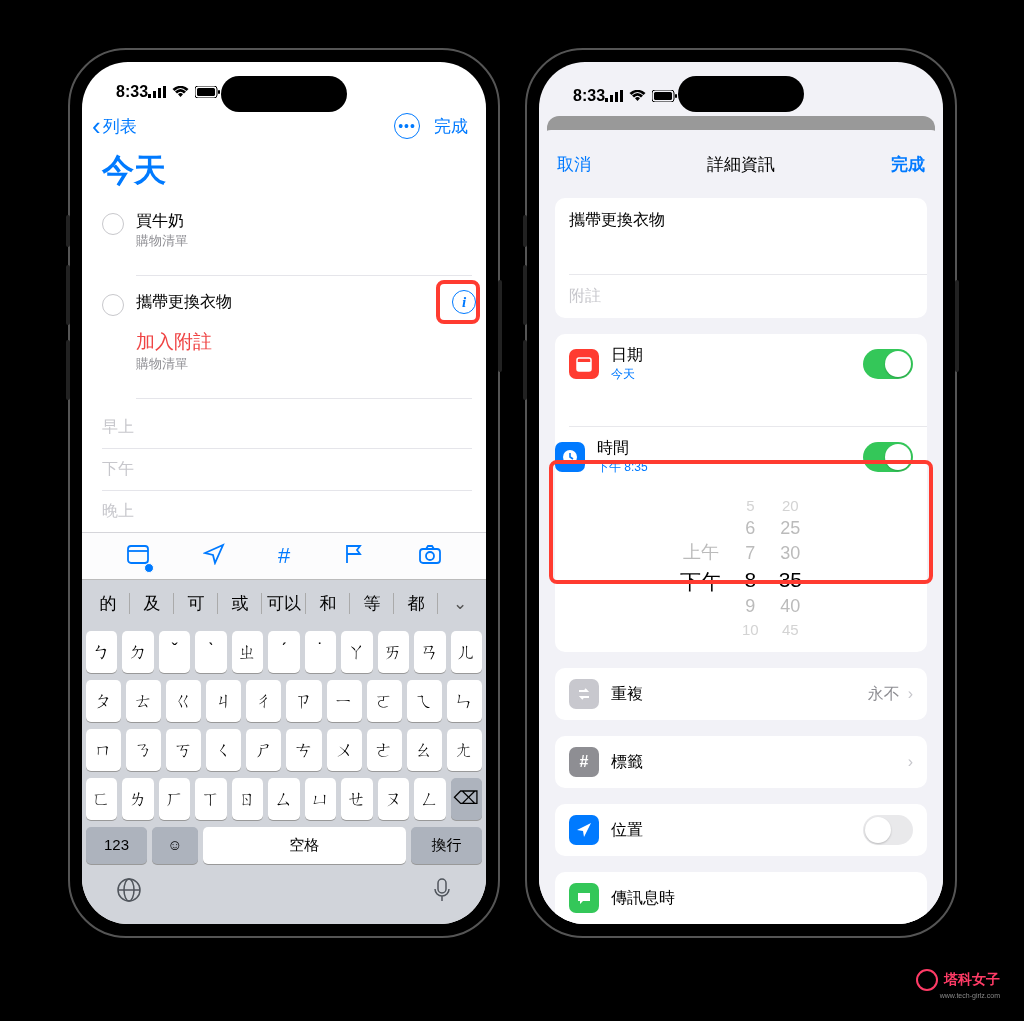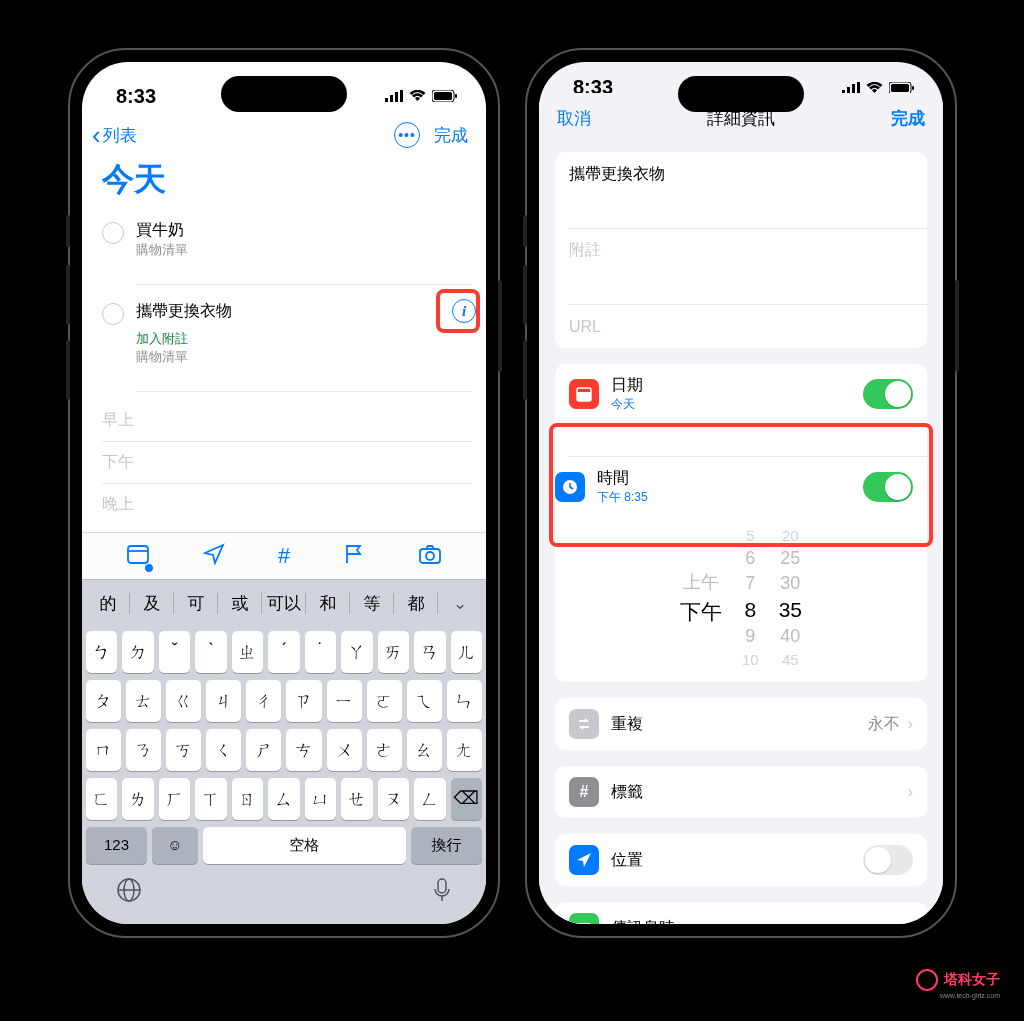--- a/index.html
+++ b/index.html
@@ -48,23 +48,23 @@
     transform: translateX(-50%);
     width: 126px; height: 36px;
     background: #000;
     border-radius: 20px;
     z-index: 50;
   }
 
   
   .status {
     height: 54px;
-    display:flex; align-items:center; justify-content:space-between;
+    display:flex; align-items:center; justify-content:flex-start;
     padding: 14px 28px 0 34px;
-    font-size: 20px; font-weight:600;
+    font-size: 16px; font-weight:600;
   }
   .status .right-icons { display:flex; gap:6px; align-items:center; }
   .signal, .wifi, .battery { display:inline-block; }
   .signal svg, .wifi svg, .battery svg { display:block; }
 
   
   .navbar {
     display:flex; align-items:center; justify-content:space-between;
     padding: 6px 18px 8px 10px;
     color:#007aff; font-size:17px;
@@ -79,21 +79,21 @@
 
   .big-title { font-size:32px; font-weight:700; color:#007aff; padding:2px 20px 10px; }
 
   
   .reminders { flex:1; padding:0 0 0 20px; }
   .reminder-item { display:flex; padding:8px 14px 8px 0; gap:12px; align-items:flex-start; position:relative; }
   .radio { width:22px;height:22px;border:1.7px solid #c8c8cc;border-radius:50%;margin-top:2px;flex-shrink:0; }
   .reminder-text { flex:1; border-bottom:1px solid #e5e5ea; padding-bottom:25px; }
   .reminder-title { font-size:16px; color:#000; }
   .reminder-sub { font-size:13px; color:#8e8e93; }
-  .reminder-note { font-size:13px; color:#15803d; margin-top:8px; }
+  .reminder-note { font-size:19px; color:#ef4444; margin-top:16px; }
   .info-btn {
     position:absolute; right:10px; top:6px;
     width:24px;height:24px;border:1.8px solid #007aff;border-radius:50%;
     display:flex;align-items:center;justify-content:center;
     color:#007aff;font-style:italic;font-family:Georgia,serif;font-size:15px;font-weight:600;
   }
   .section-placeholder { font-size:16px; color:#c7c7cc; padding:10px 0; border-bottom:1px solid #e5e5ea; margin-right:14px; }
 
   
   .highlight { border:4px solid #ff3b30; border-radius:8px; position:absolute; pointer-events:none; z-index:30; }
@@ -399,23 +399,20 @@
         <span class="btn bold">完成</span>
       </div>
 
       <div class="cell-group">
         <div class="cell">
           <span class="cell-label">攜帶更換衣物</span>
         </div>
         <div class="cell">
           <span class="placeholder-cell">附註</span>
         </div>
-        <div class="cell">
-          <span class="placeholder-cell">URL</span>
-        </div>
       </div>
 
       <div class="cell-group" style="margin-bottom:0;border-radius:10px 10px 0 0;">
         <div class="cell">
           <div class="cell-icon red">
               <svg width="18" height="18" viewBox="0 0 18 18">
                 <rect x="2" y="3" width="14" height="13" rx="2" fill="#fff"></rect>
                 <rect x="2" y="3" width="14" height="4" fill="#ff3b30"></rect>
                 <rect x="2" y="3" width="14" height="13" rx="2" fill="none" stroke="#fff" stroke-width="1.5"></rect>
               </svg>

